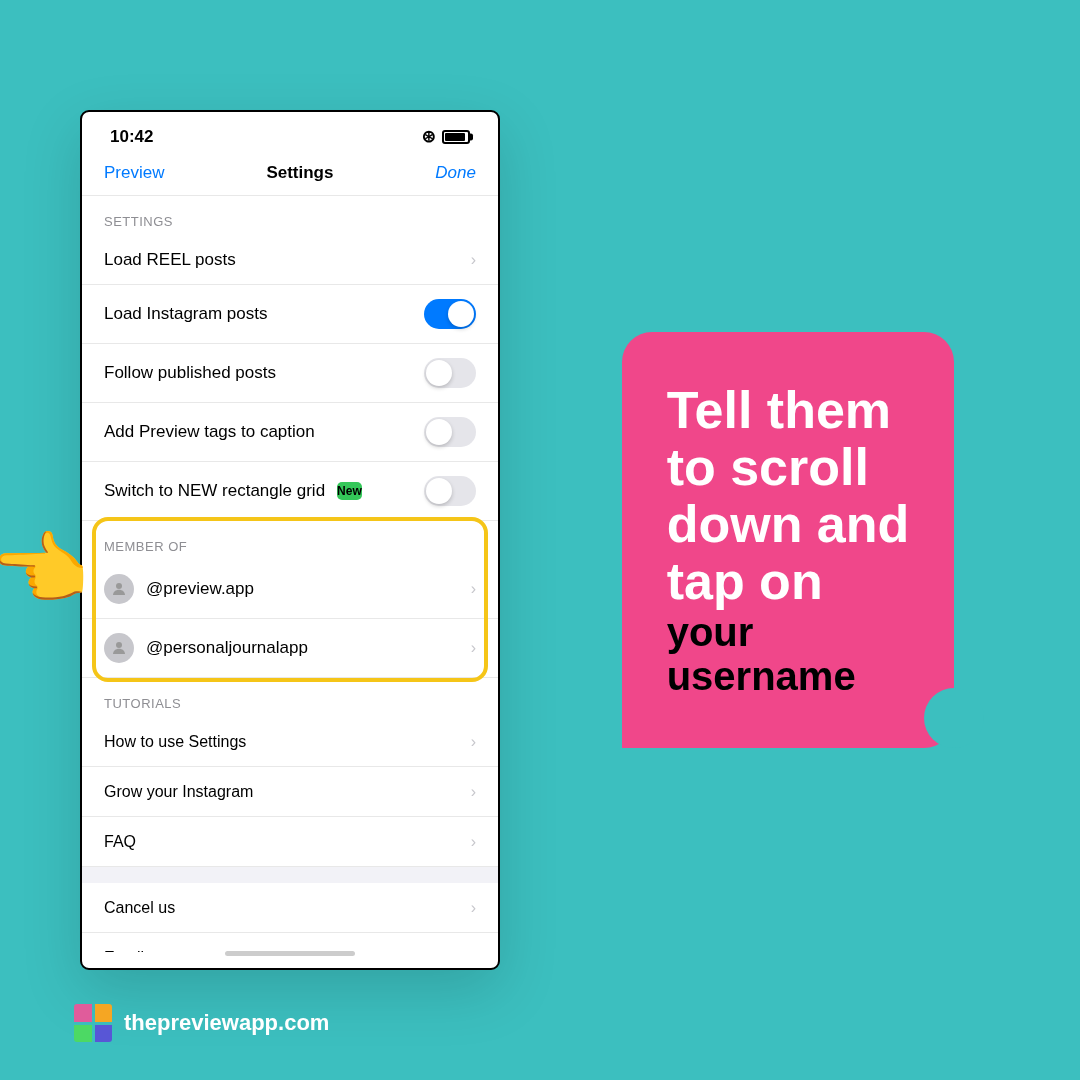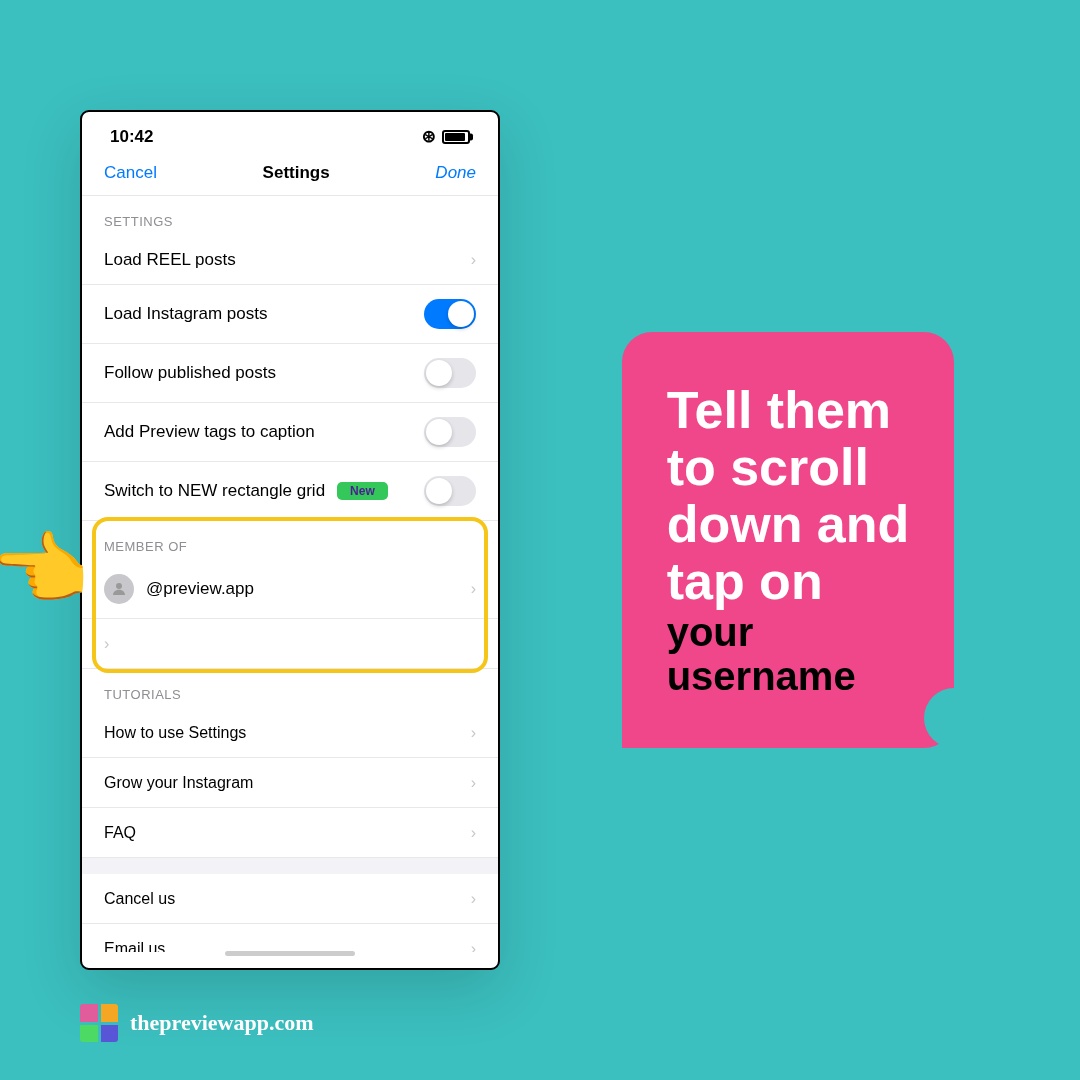--- a/index.html
+++ b/index.html
@@ -212,24 +212,24 @@
       left: 24px;
     }
 
     .toggle.off .toggle-thumb {
       left: 2px;
     }
 
     
     .new-badge {
       background: #34C759;
-      color: #4c1d95;
+      color: #000000;
       font-size: 12px;
       font-weight: 600;
-      padding: 2px 13px;
+      padding: 2px 0;
       border-radius: 5px;
       margin-right: 12px;
     }
 
     
     .member-section-wrapper {
       position: relative;
     }
 
     .highlight-box {
@@ -312,25 +312,24 @@
       font-weight: 700;
       color: #000000;
       line-height: 1.1;
       display: block;
     }
 
     
     .bottom-branding {
       position: absolute;
       bottom: 38px;
-      left: 80px;
+      left: 74px;
       display: flex;
       align-items: center;
       gap: 12px;
-      font-family: Liberation Serif, serif;
     }
 
     .brand-logo {
       width: 38px;
       height: 38px;
       display: grid;
       grid-template-columns: 1fr 1fr;
       grid-template-rows: 1fr 1fr;
       gap: 3px;
     }
@@ -361,21 +360,21 @@
         <span class="phone-time">10:42</span>
         <div class="phone-icons">
           <span>⊛</span>
           <div class="battery-icon">
             <div class="battery-fill"></div>
           </div>
         </div>
       </div>
 
       <div class="nav-bar">
-        <span class="nav-cancel">Cancel</span>
+        <span class="nav-cancel">Preview</span>
         <span class="nav-title">Settings</span>
         <span class="nav-done">Done</span>
       </div>
 
       <div class="settings-content">
 
         <div class="section-header">SETTINGS</div>
 
         <div class="settings-row">
           <span class="settings-row-left">Load REEL posts</span>
@@ -434,20 +433,29 @@
                 </svg>
               </div>
               <span>@preview.app</span>
             </div>
             <div class="settings-row-right">
               <span class="chevron">›</span>
             </div>
           </div>
 
           <div class="settings-row">
+            <div class="settings-row-left">
+              <div class="user-avatar">
+                <svg width="18" height="18" viewBox="0 0 24 24" fill="#999">
+                  <circle cx="12" cy="8" r="4"></circle>
+                  <path d="M4 20c0-4 3.6-7 8-7s8 3 8 7"></path>
+                </svg>
+              </div>
+              <span>@personaljournalapp</span>
+            </div>
             <div class="settings-row-right">
               <span class="chevron">›</span>
             </div>
           </div>
         </div>
 
         <div class="section-header">TUTORIALS</div>
 
         <div class="settings-row">
           <span>How to use Settings</span>

